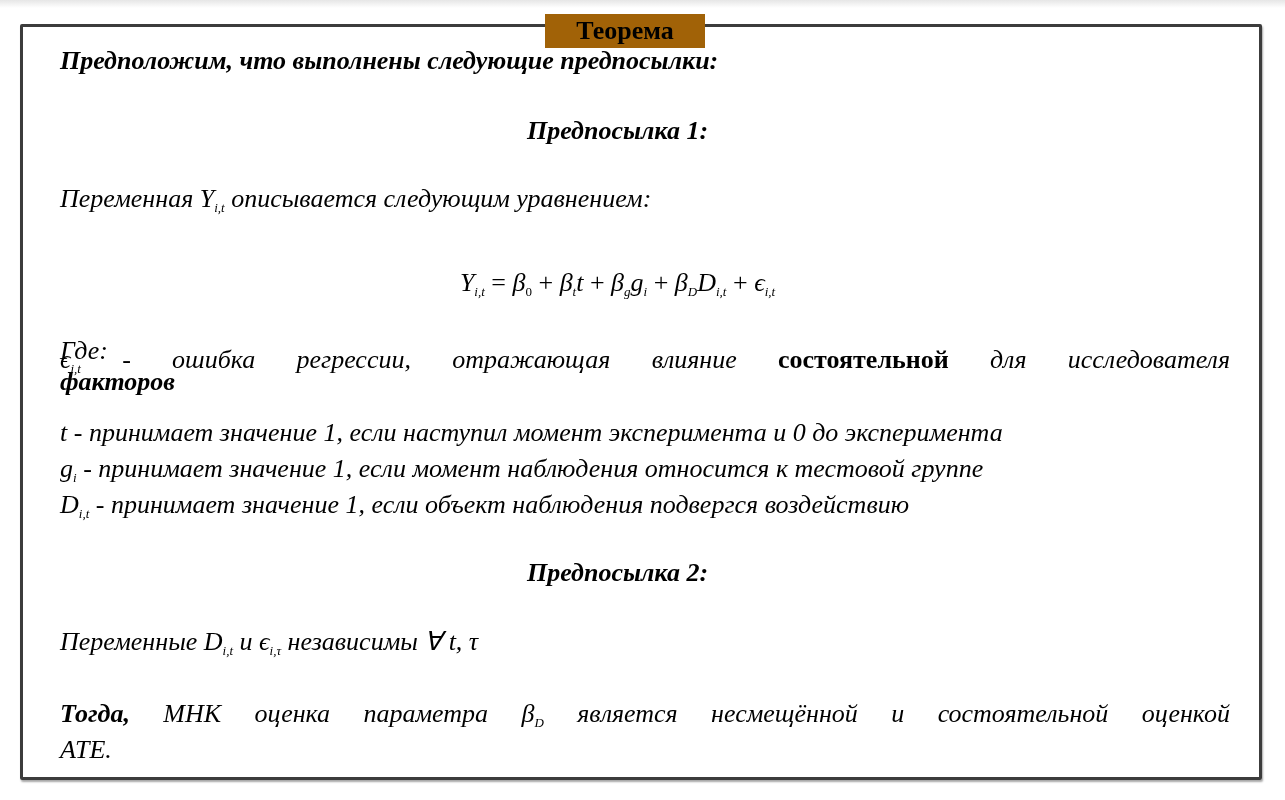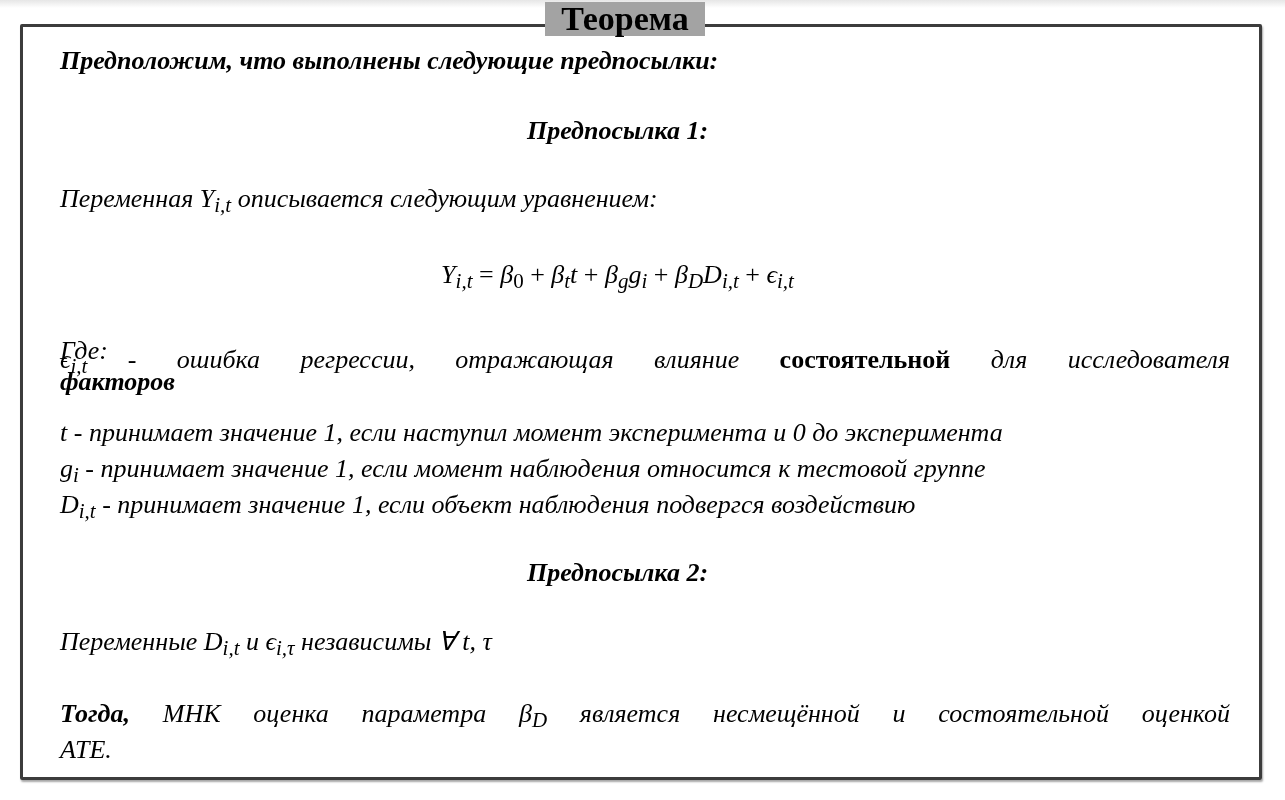--- a/index.html
+++ b/index.html
@@ -12,54 +12,54 @@
     position: absolute; left: 0; top: 0; width: 1285px; height: 8px;
     background: linear-gradient(#e6e6e6, #ffffff);
   }
   .frame {
     position: absolute; left: 20px; top: 24px; width: 1242px; height: 756px;
     border: 3px solid #3c3c3c; border-radius: 2px;
     box-shadow: 1px 2px 2px rgba(0,0,0,0.35);
     box-sizing: border-box;
   }
   .frame-title {
-    position: absolute; left: 545px; top: 2px; width: 160px; height: 34px;
-    background: #a3a3a3; text-align: center;
-    font-family: "Liberation Serif", serif; font-size: 34px; font-weight: bold;
+    position: absolute; left: 545px; top: 14px; width: 160px; height: 34px;
+    background: #a16207; text-align: center;
+    font-family: "Liberation Serif", serif; font-size: 26px; font-weight: bold;
     line-height: 34px;
   }
   .line {
     position: absolute; left: 60px;
     font-family: "Liberation Serif", serif; font-style: italic;
     font-size: 26px; line-height: 30px; white-space: nowrap;
   }
   .bold { font-weight: bold; }
   .center { left: 0; width: 1235px; text-align: center; }
   .math { font-family: "Liberation Serif", serif; font-style: italic; }
   .upright { font-style: normal; }
-  sub { font-size: 21px; vertical-align: -5px; line-height: 0; }
+  sub { font-size: 13px; vertical-align: -5px; line-height: 0; }
   .justify { width: 1170px; text-align: justify; text-align-last: justify; }
 </style>
 </head>
 <body>
 
 <div class="topshade"></div>
 
 <div class="frame"></div>
 <div class="frame-title">Теорема</div>
 
 <div class="line bold" style="top:46px;">Предположим, что выполнены следующие предпосылки:</div>
 
 <div class="line bold center" style="top:116px;">Предпосылка 1:</div>
 
 <div class="line" style="top:184px;">
   <span>Переменная </span><span class="math">Y</span><sub>i,t</sub><span> описывается следующим уравнением:</span>
 </div>
 
-<div class="line center math" style="top:260px;">
+<div class="line center math" style="top:268px;">
   <span>Y</span><sub>i,t</sub><span class="upright"> = </span><span>β</span><sub class="upright">0</sub><span class="upright"> + </span><span>β</span><sub>t</sub><span>t</span><span class="upright"> + </span><span>β</span><sub>g</sub><span>g</span><sub>i</sub><span class="upright"> + </span><span>β</span><sub>D</sub><span>D</span><sub>i,t</sub><span class="upright"> + </span><span>ϵ</span><sub>i,t</sub>
 </div>
 
 <div class="line" style="top:310px;margin-top:26px;">Где:</div>
 
 <div class="line justify" style="top:345px;">
   <span class="math">ϵ</span><sub>i,t</sub><span> - ошибка регрессии, отражающая влияние </span><span class="bold upright">состоятельной</span><span> для исследователя</span>
 </div>
 <div class="line" style="top:367px;font-weight:bold;">факторов</div>
 

